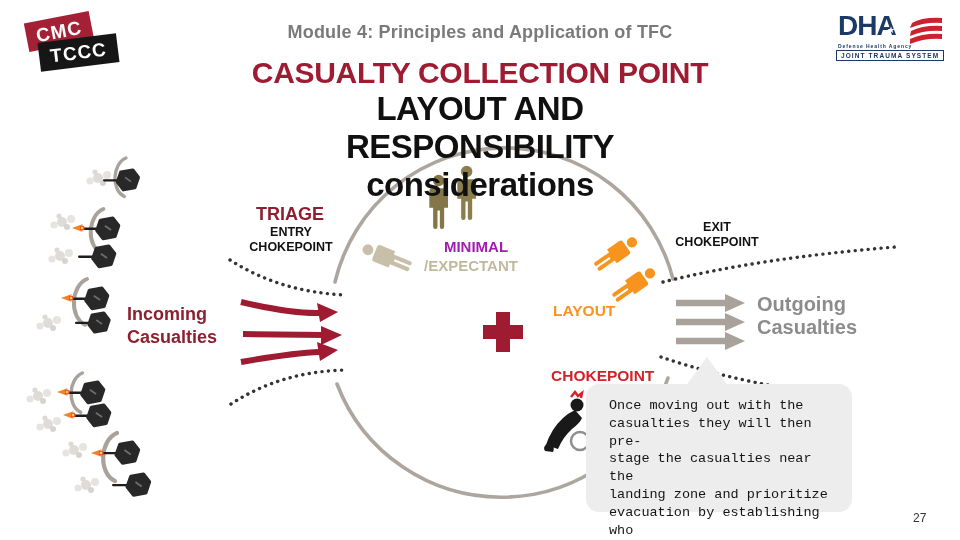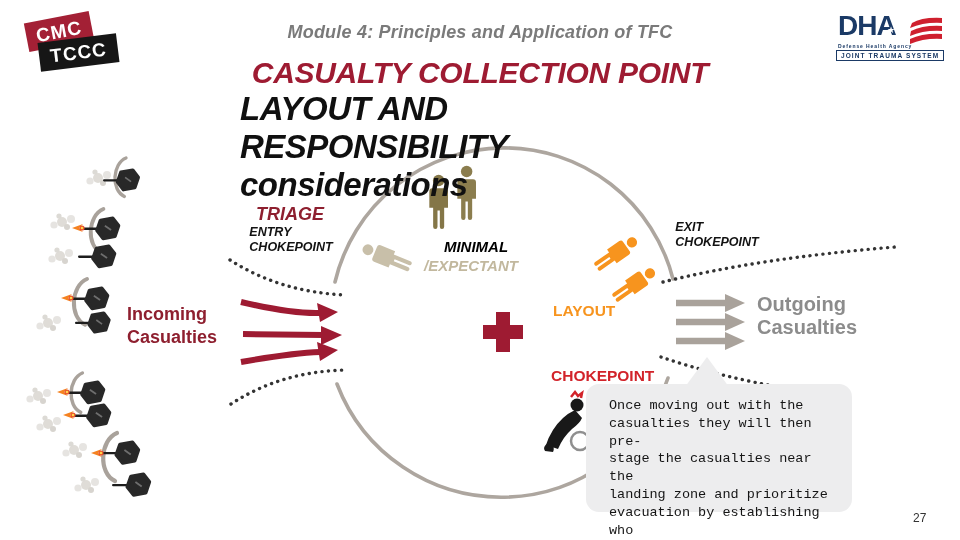--- a/index.html
+++ b/index.html
@@ -1,42 +1,42 @@
 <!DOCTYPE html>
 <html><head>
 <meta charset="utf-8">
 <style>
   html,body{margin:0;padding:0;background:#888;}
   .slide{
     position:relative;width:960px;height:540px;background:#ffffff;overflow:hidden;
     font-family:"Liberation Sans",sans-serif;
   }
   .lbl{position:absolute;font-weight:bold;white-space:pre-line;}
-  .ctr{transform:translateX(-50%);text-align:left;font-style:italic;}
+  .ctr{transform:translateX(-50%);text-align:center;}
   
   .module-header{left:480px;top:22px;font-size:18px;color:#7a7a7a;letter-spacing:.2px;}
   .title1{left:480px;top:56px;font-size:30px;color:#9e1b32;letter-spacing:-.3px;}
   .title2{left:480px;top:90px;font-size:33px;color:#101010;letter-spacing:-.5px;}
   
   .cmc-red,.cmc-black{position:absolute;display:flex;align-items:center;justify-content:center;
     color:#fff;font-weight:bold;font-size:19px;letter-spacing:1px;}
   .cmc-red{left:26px;top:17px;width:66px;height:29px;background:#a32035;transform:rotate(-11deg);}
   .cmc-black{left:39px;top:38px;width:79px;height:29px;background:#161616;transform:rotate(-7deg);}
   
   .dha{position:absolute;left:836px;top:16px;width:106px;height:52px;}
   .dha-acronym{position:absolute;left:2px;top:-6px;font-weight:bold;font-size:28px;color:#1b3a66;letter-spacing:-1px;}
   .dha-star{position:absolute;left:51px;top:9px;font-size:9px;color:#ffffff;}
   .dha-stripes{position:absolute;left:74px;top:1px;}
   .dha-agency{position:absolute;left:2px;top:27px;font-size:5px;font-weight:bold;color:#1b3a66;letter-spacing:.9px;white-space:nowrap;}
   .dha-system{position:absolute;left:0px;top:34px;font-size:6.5px;font-weight:bold;color:#1b3a66;
     border:1px solid #1b3a66;padding:1px 4px;letter-spacing:1.1px;white-space:nowrap;}
   
   .triage{left:290px;top:204px;font-size:18px;color:#8e1f2f;}
   .entry{left:291px;top:225px;font-size:12.5px;color:#121212;line-height:1.2;}
-  .minimal{left:476px;top:238px;font-size:15px;color:#000000;}
+  .minimal{left:476px;top:238px;font-size:15px;color:#a21caf;}
   .expectant{left:471px;top:257px;font-size:15px;color:#c2b89e;}
   .delayed{left:553px;top:302px;font-size:15.5px;color:#f7941e;}
   .immediate{left:551px;top:367px;font-size:15.5px;color:#d2232a;}
   .exit{left:717px;top:220px;font-size:12.5px;color:#121212;line-height:1.2;}
   .incoming{left:127px;top:303px;font-size:18px;color:#8e1f2f;line-height:1.28;}
   .outgoing{left:757px;top:293px;font-size:20px;color:#8c8c8c;line-height:1.15;}
   .page-number{left:913px;top:511px;font-size:12px;color:#333;font-weight:normal;}
   
   .callout{position:absolute;left:586px;top:384px;width:266px;height:128px;background:#ededee;
     border-radius:13px;box-sizing:border-box;padding:13px 18px 0 23px;

